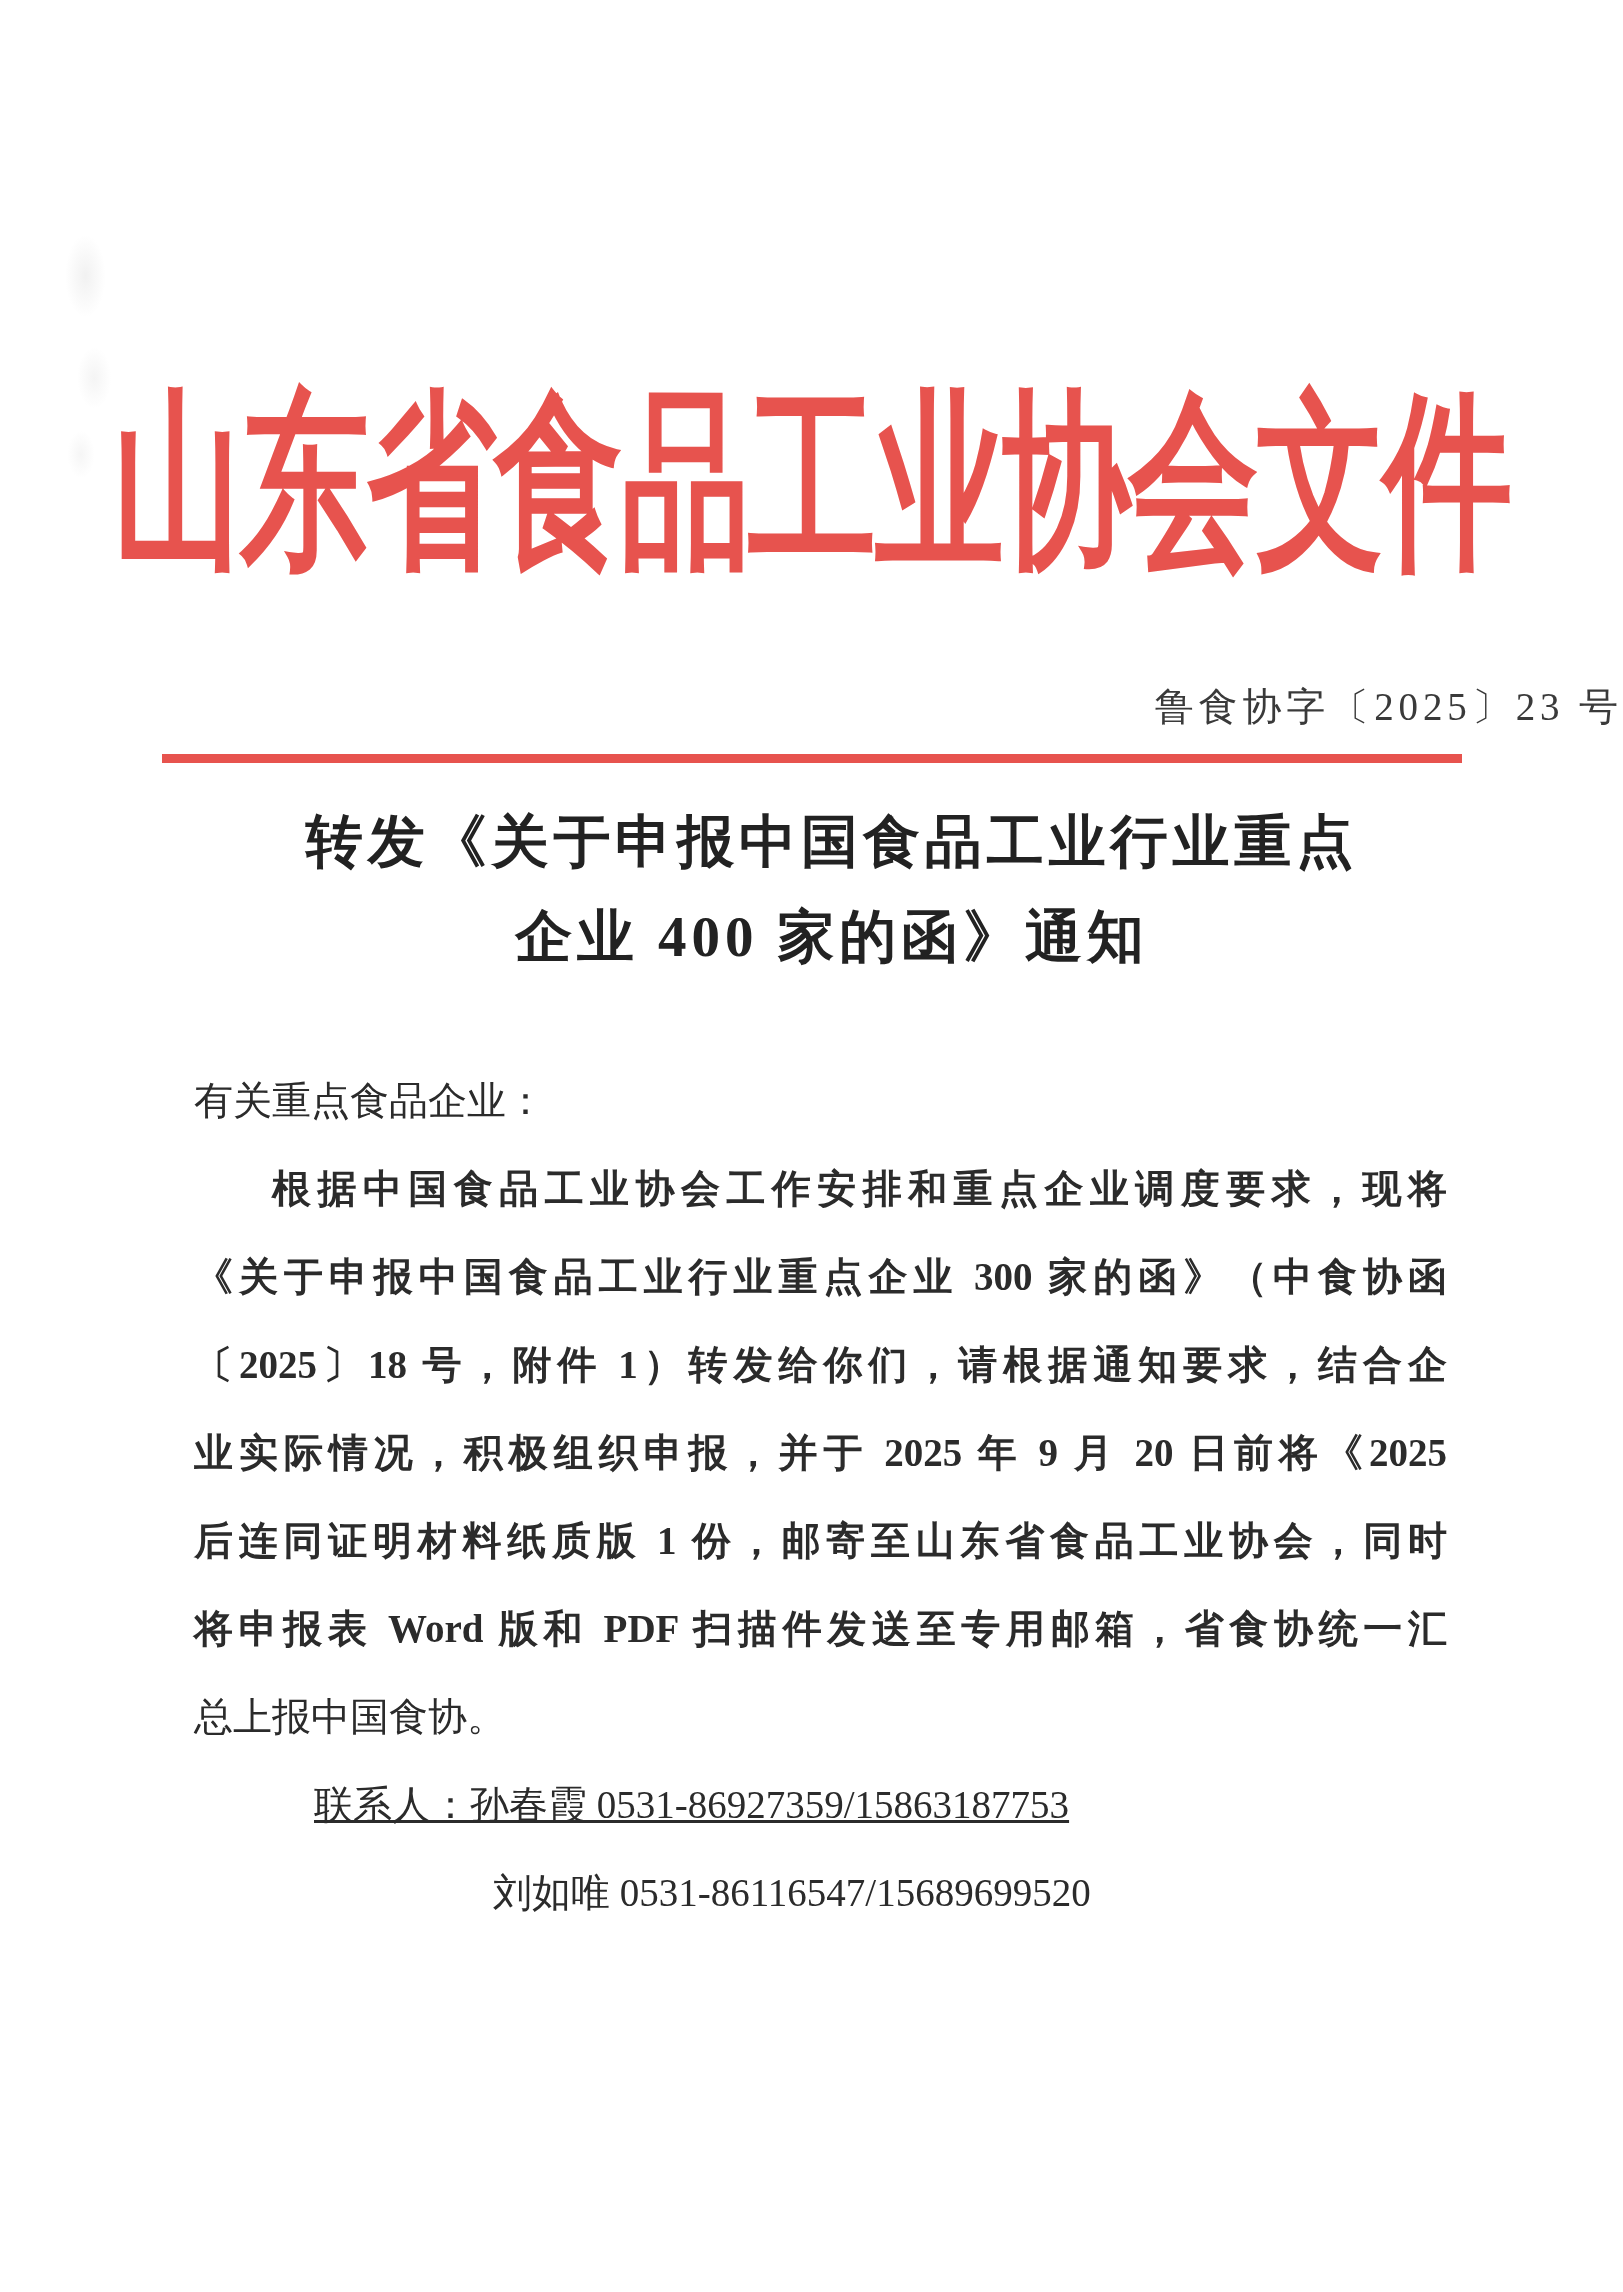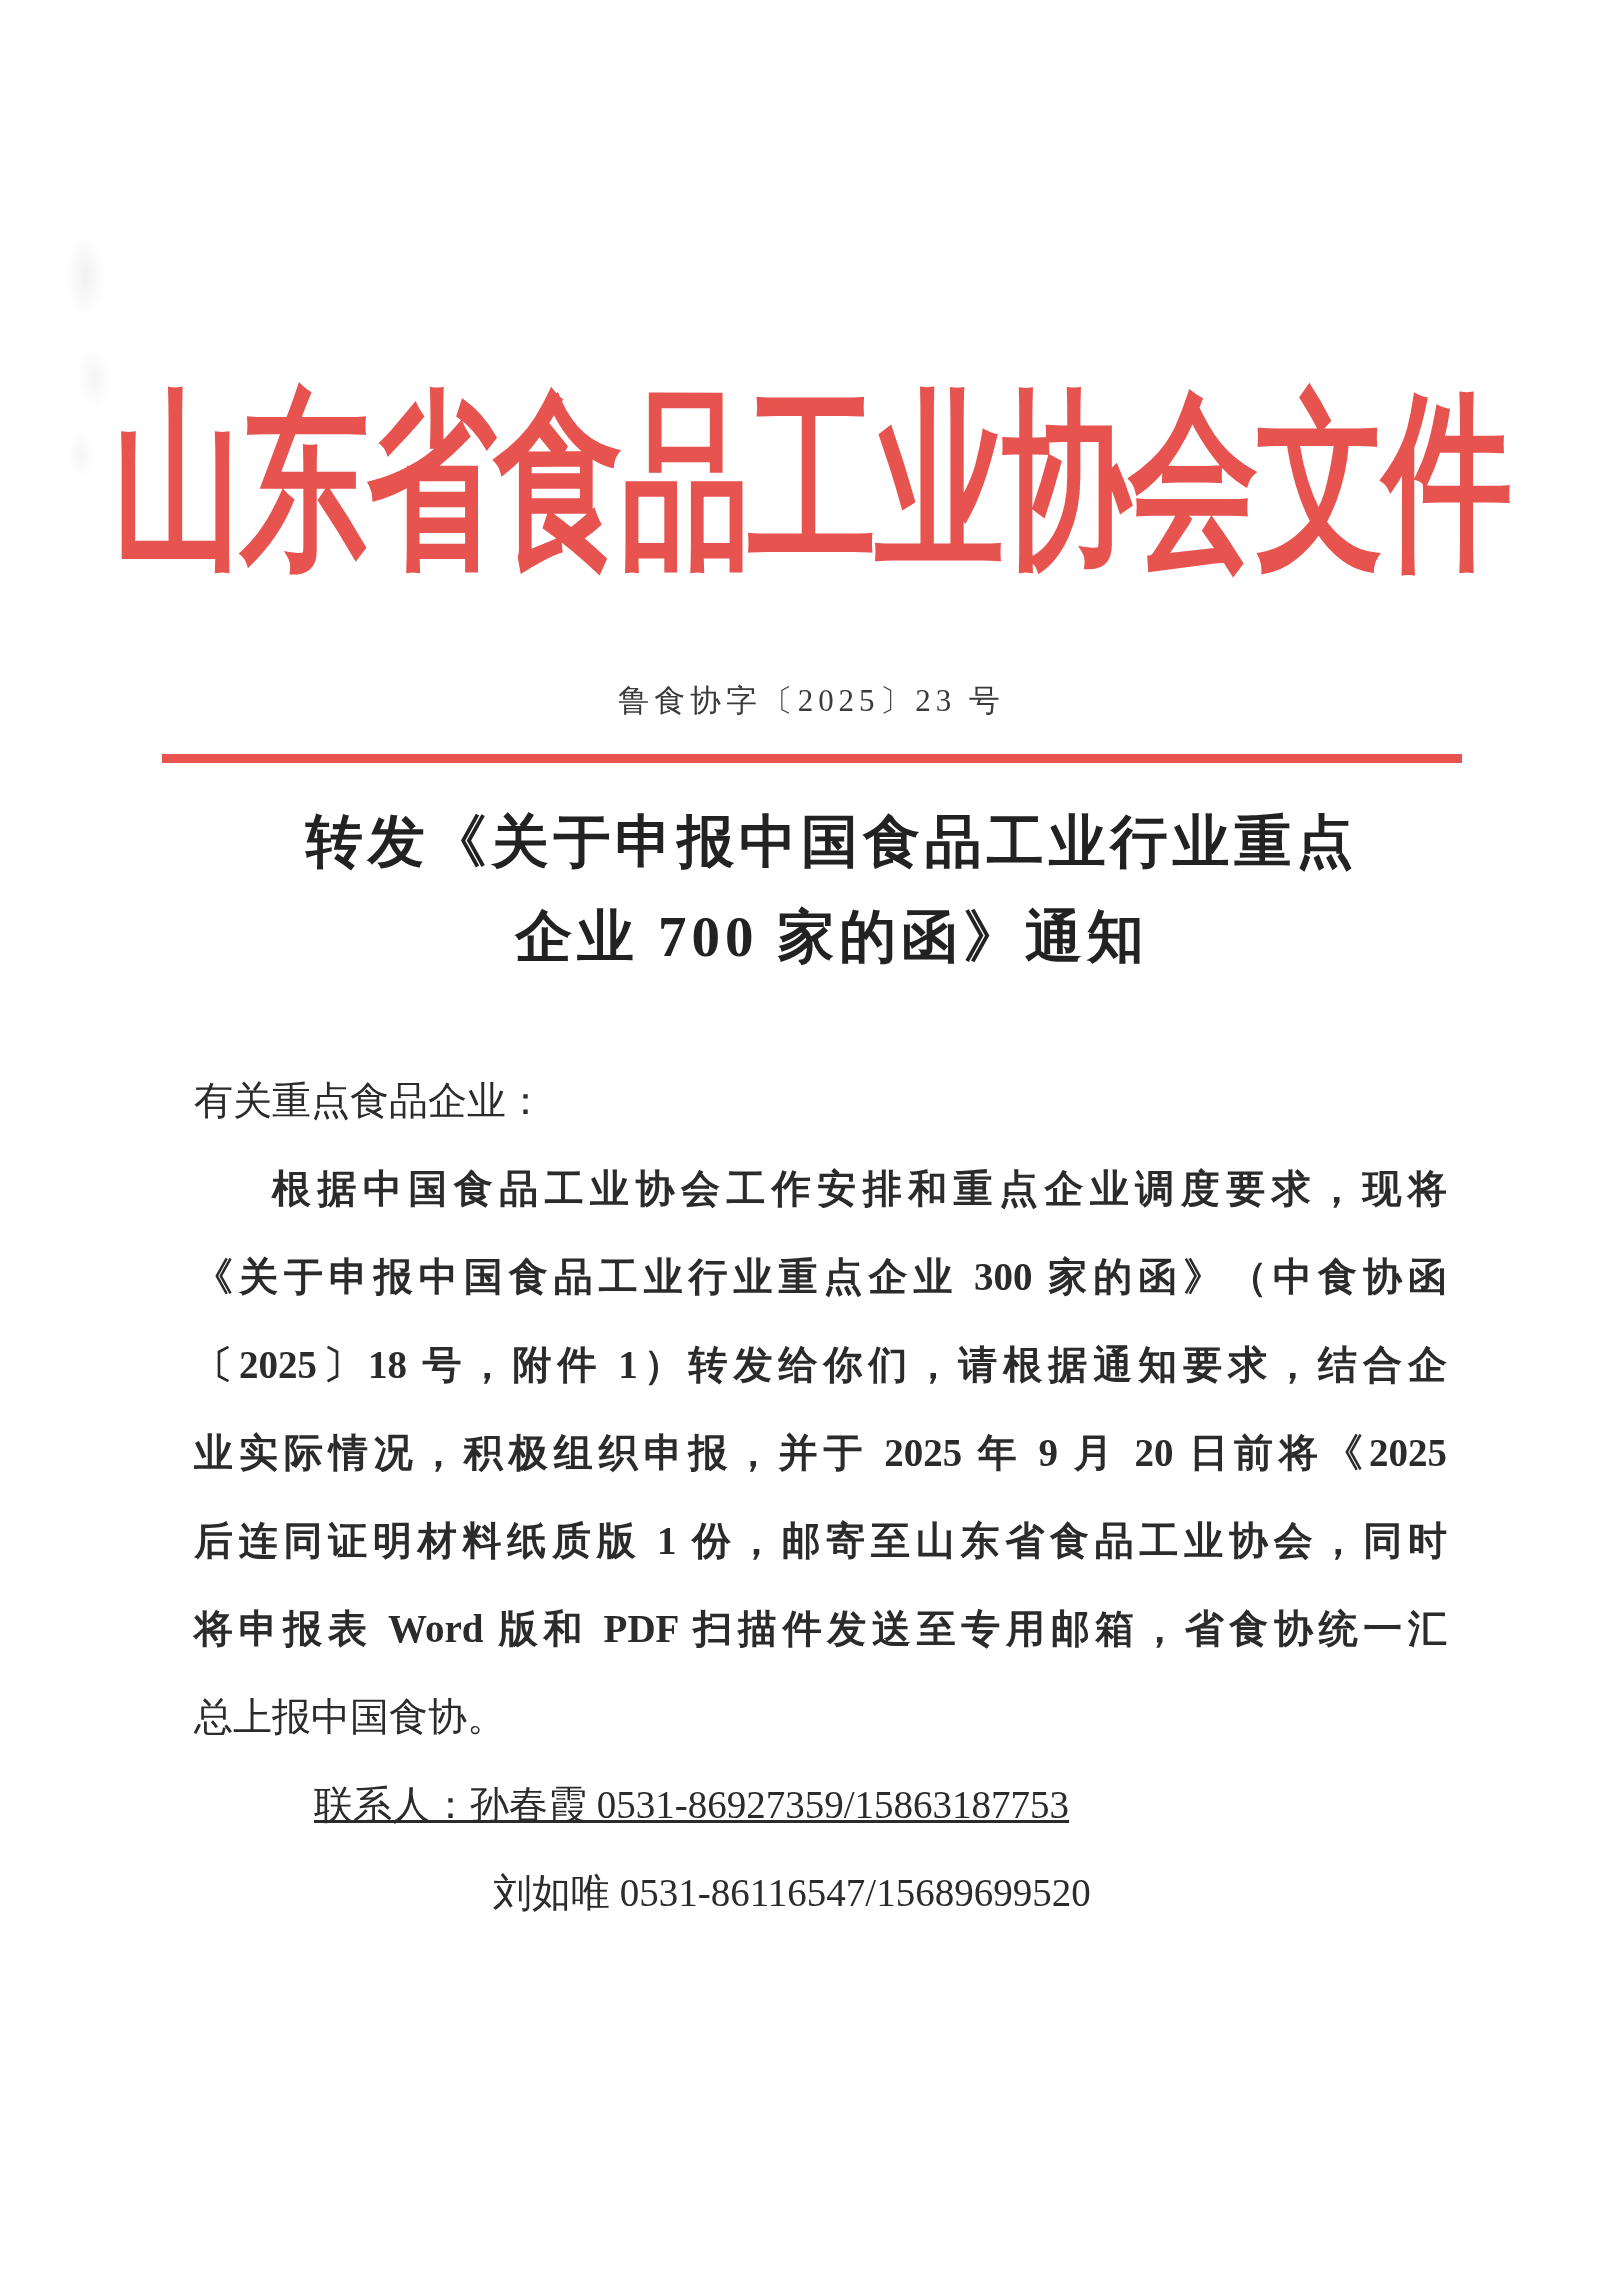--- a/index.html
+++ b/index.html
@@ -35,22 +35,22 @@
     font-weight: bold;
     letter-spacing: -2px;
     color: #e7534e;
     transform: scaleY(1.48);
     transform-origin: center top;
     white-space: nowrap;
   }
   .doc-number {
     position: absolute;
     top: 680px; left: 0; right: 0;
-    text-align: center;
-    font-size: 31px;
+    text-align: right;
+    font-size: 39px;
     letter-spacing: 4.9px;
     color: #3a3a3a;
   }
   .divider {
     position: absolute;
     top: 754px; left: 162px;
     width: 1300px; height: 8.8px;
     background: #e7534e;
   }
   .doc-title {
@@ -86,21 +86,21 @@
   <div class="scan-noise"></div>
 
   <div class="org-title">山东省食品工业协会文件</div>
 
   <div class="doc-number">鲁食协字〔2025〕23 号</div>
 
   <div class="divider"></div>
 
   <div class="doc-title">
     <div>转发《关于申报中国食品工业行业重点</div>
-    <div>企业 700 家的函》通知</div>
+    <div>企业 400 家的函》通知</div>
   </div>
 
   <div class="body-block">
     <div class="bline">有关重点食品企业：</div>
 
     <div class="bline jline indent">根据中国食品工业协会工作安排和重点企业调度要求，现将</div>
     <div class="bline jline">《关于申报中国食品工业行业重点企业 300 家的函》（中食协函</div>
     <div class="bline jline">〔2025〕18 号，附件 1）转发给你们，请根据通知要求，结合企</div>
     <div class="bline jline">业实际情况，积极组织申报，并于 2025 年 9 月 20 日前将《2025</div>
     <div class="bline jline">后连同证明材料纸质版 1 份，邮寄至山东省食品工业协会，同时</div>

